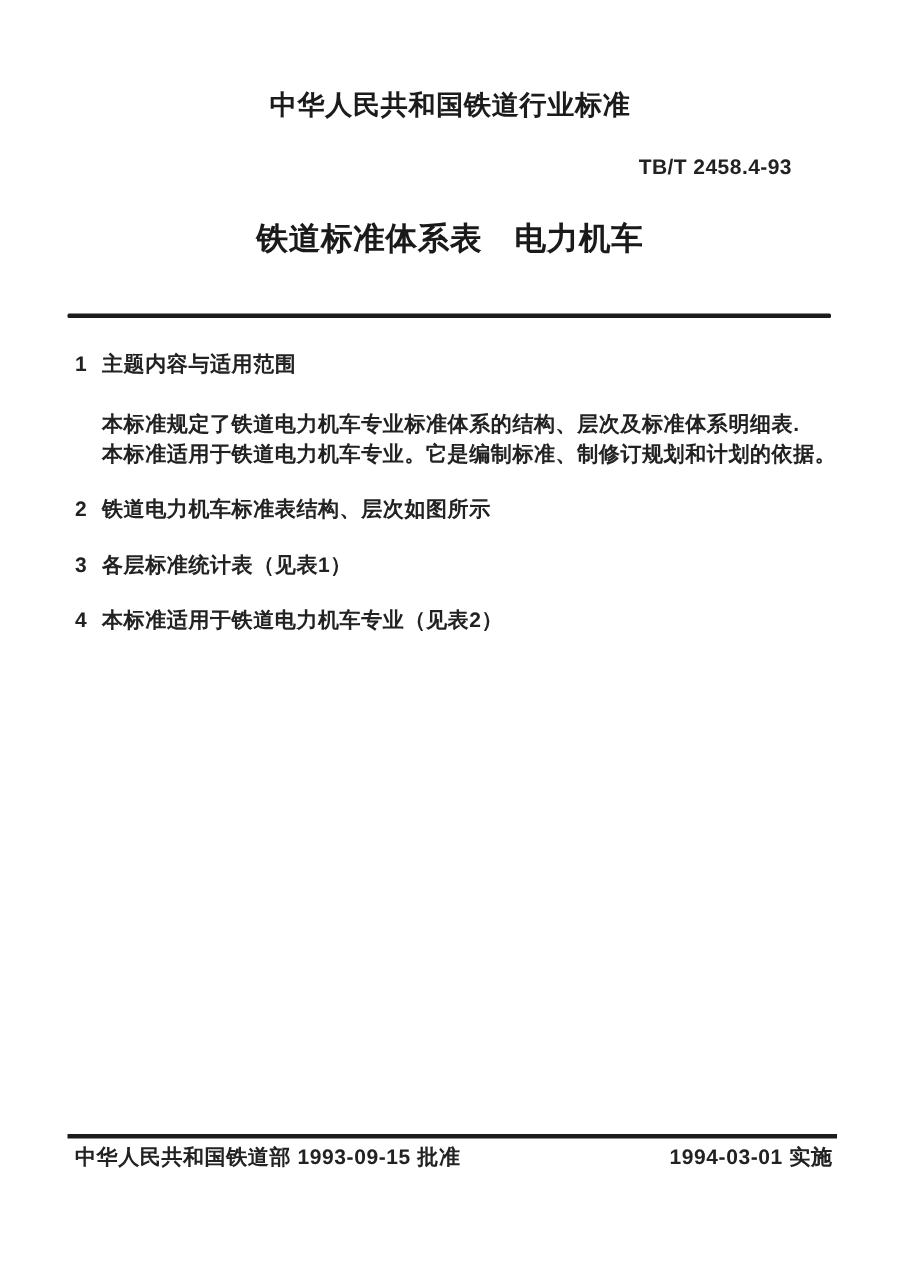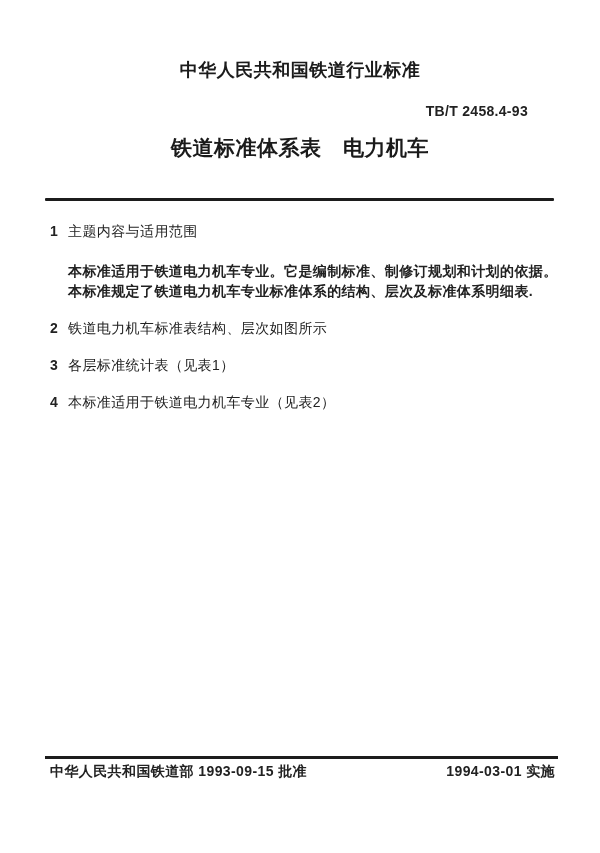--- a/index.html
+++ b/index.html
@@ -28,21 +28,21 @@
   .std-number {
     margin-top: 21px;
     padding-right: 72px;
     text-align: right;
     font-size: 14px;
     font-weight: 700;
     letter-spacing: 0.3px;
     color: #222222;
   }
   .doc-title {
-    margin-top: 15px;
+    margin-top: 26px;
     text-align: center;
     font-size: 21px;
     font-weight: 700;
     letter-spacing: 0.5px;
     color: #1a1a1a;
   }
   .header-rule {
     margin: 36px 46px 0 45px;
     height: 3px;
     background: #1c1c1c;
@@ -60,21 +60,21 @@
   .section-row {
     display: flex;
     align-items: baseline;
   }
   .section-row .num {
     width: 18px;
     flex: 0 0 18px;
     font-weight: 700;
   }
   .section-row .heading {
-    font-weight: 400;
+    font-weight: 700;
   }
   .sec-1 { margin-top: 22px; }
   .paragraphs {
     margin-top: 21px;
     margin-left: 18px;
     line-height: 19.5px;
   }
   .sec-2 { margin-top: 19px; }
   .sec-3 { margin-top: 19px; }
   .sec-4 { margin-top: 19px; }
@@ -115,22 +115,22 @@
   <div class="header-rule"></div>
 
   <div class="body-area">
 
     <div class="section-row sec-1">
       <span class="num">1</span>
       <span class="heading">主题内容与适用范围</span>
     </div>
 
     <div class="paragraphs">
+      <div>本标准规定了铁道电力机车专业标准体系的结构、层次及标准体系明细表.</div>
       <div>本标准适用于铁道电力机车专业。它是编制标准、制修订规划和计划的依据。</div>
-      <div>本标准规定了铁道电力机车专业标准体系的结构、层次及标准体系明细表.</div>
     </div>
 
     <div class="section-row sec-2">
       <span class="num">2</span>
       <span class="heading">铁道电力机车标准表结构、层次如图所示</span>
     </div>
 
     <div class="section-row sec-3">
       <span class="num">3</span>
       <span class="heading">各层标准统计表（见表1）</span>

